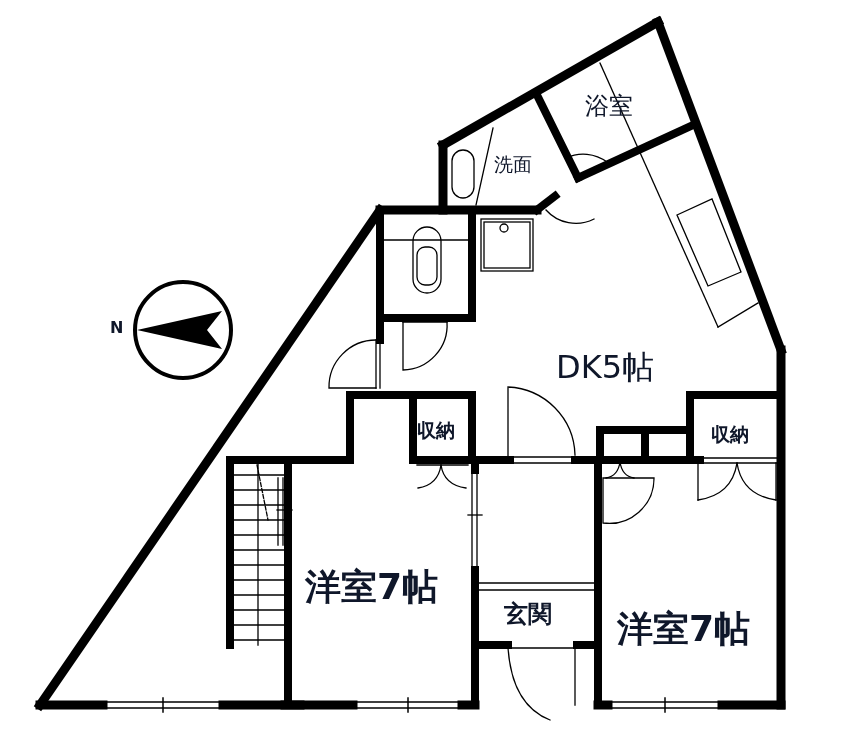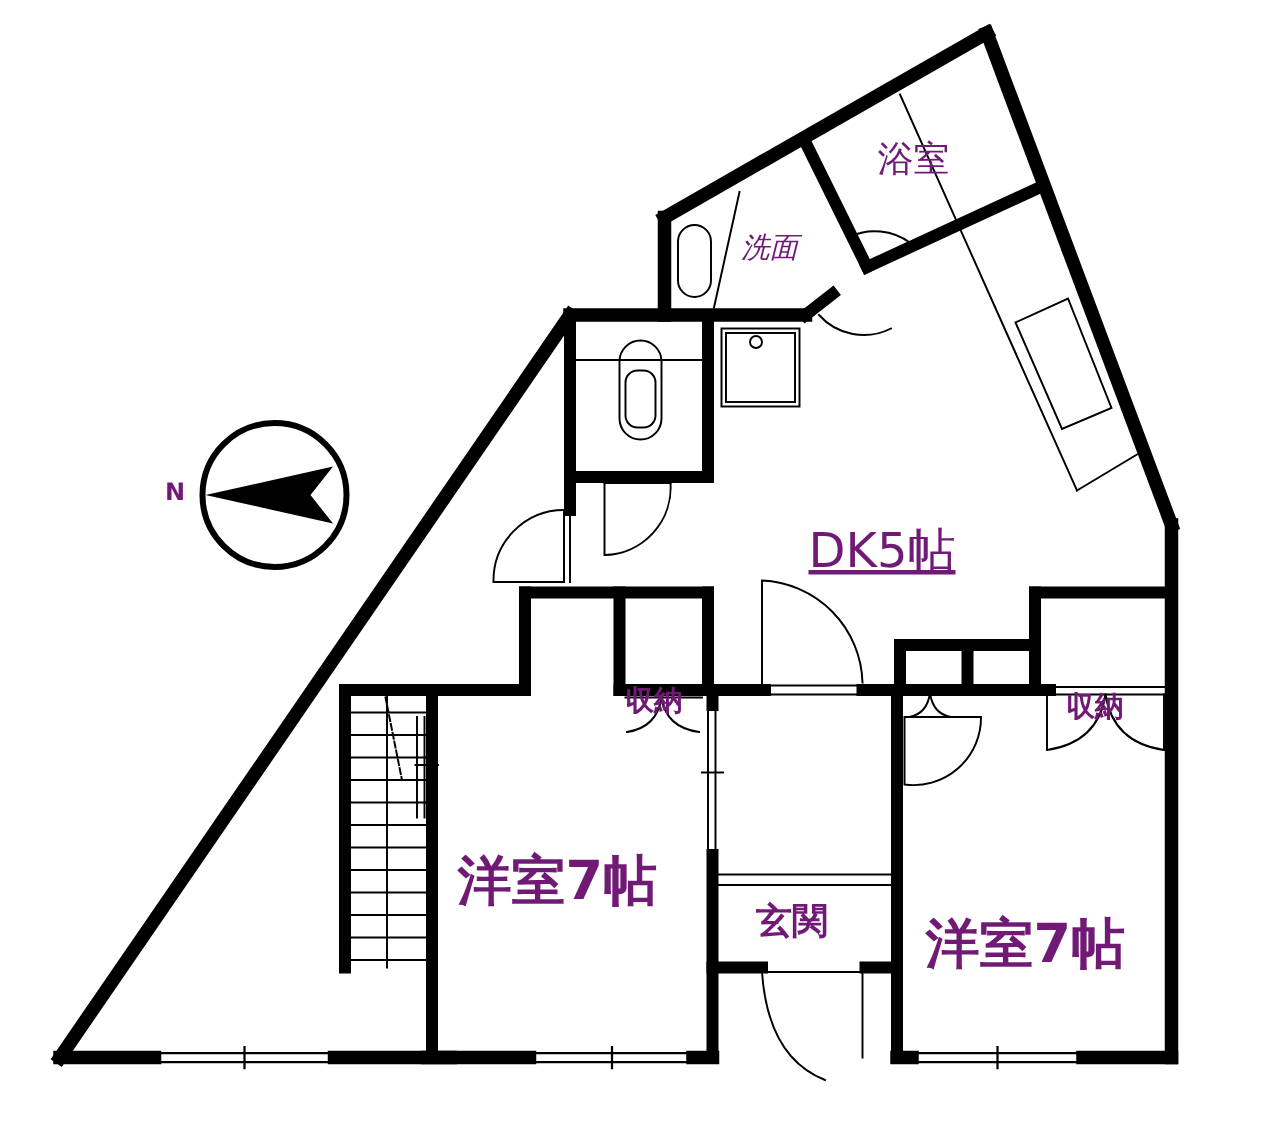--- a/index.html
+++ b/index.html
@@ -1,23 +1,23 @@
 <!DOCTYPE html>
 <html><head>
 <meta charset="utf-8">
 <style>
   html, body { margin:0; padding:0; background:#ffffff; }
   body { width:847px; height:751px; position:relative; overflow:hidden; font-family:"DejaVu Sans", sans-serif; }
   svg { position:absolute; left:0; top:0; }
-  .label { position:absolute; color:#701a75; font-family:"DejaVu Sans", sans-serif; white-space:nowrap; font-weight:bold; }
+  .label { position:absolute; color:#0f172a; font-family:"DejaVu Sans", sans-serif; white-space:nowrap; font-weight:bold; }
   .lbl-small { font-weight:normal; font-size:19px; }
   .lbl-mid { font-size:24px; }
   .lbl-big { font-size:32px; font-weight:normal; }
   .lbl-room { font-size:36px; }
-  .lbl-store { font-size:19px;margin-top:36px; }
+  .lbl-store { font-size:19px; }
 </style>
 </head>
 <body>
 
 <svg width="847" height="751" viewBox="0 0 847 751">
   <g fill="none" stroke="#000" stroke-linecap="square" stroke-linejoin="miter">
 
     <g stroke-width="9">
 
       <line x1="40" y1="705" x2="380" y2="210"></line>
@@ -177,19 +177,19 @@
     <g>
       <circle cx="183" cy="330" r="48" stroke-width="4"></circle>
       <polygon points="137,330 222,311 207,330 222,349" fill="#000" stroke="none"></polygon>
     </g>
   </g>
 </svg>
 
 <div class="label lbl-small" style="left:110px;top:318px;font-size:16px;font-weight:bold;">N</div>
 
 <div class="label lbl-mid" style="left:585px;top:90px;font-weight:normal;">浴室</div>
-<div class="label lbl-small" style="left:494px;top:152px;font-style:italic;">洗面</div>
-<div class="label lbl-big" style="left:539px;top:346px;text-decoration:underline;">DK5帖</div>
+<div class="label lbl-small" style="left:494px;top:152px;">洗面</div>
+<div class="label lbl-big" style="left:556px;top:346px;">DK5帖</div>
 <div class="label lbl-store" style="left:417px;top:418px;">収納</div>
 <div class="label lbl-store" style="left:711px;top:422px;">収納</div>
 <div class="label lbl-room" style="left:305px;top:563px;">洋室7帖</div>
 <div class="label lbl-room" style="left:617px;top:605px;">洋室7帖</div>
 <div class="label lbl-mid" style="left:504px;top:598px;font-weight:bold;">玄関</div>
 
 </body></html>

